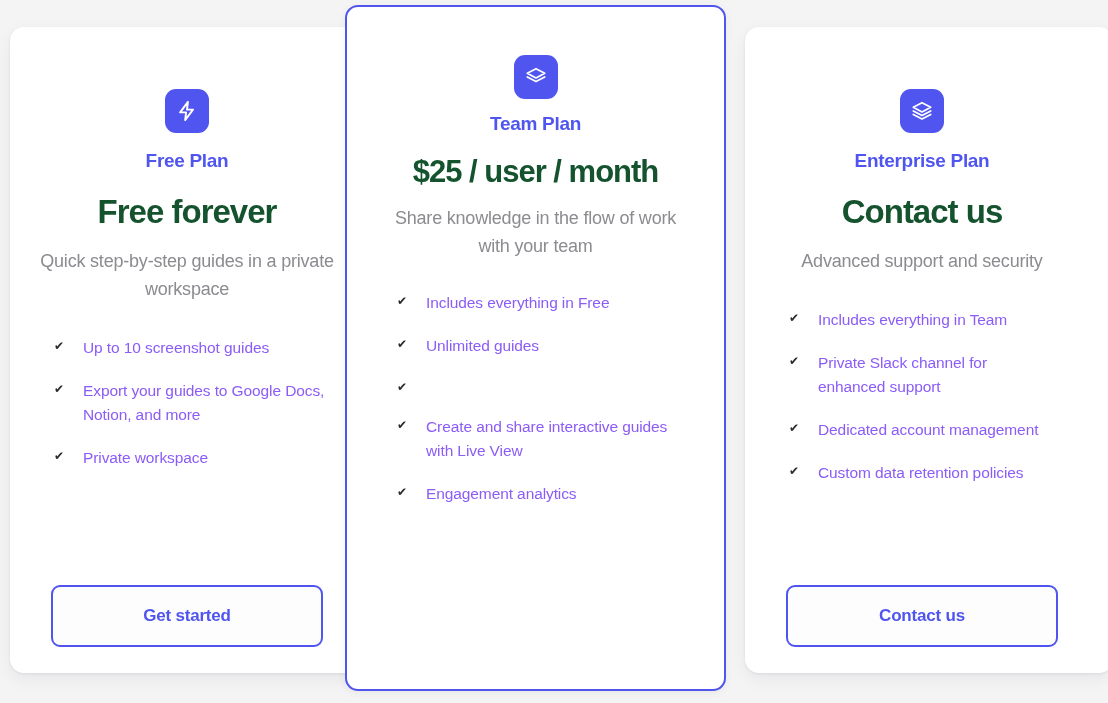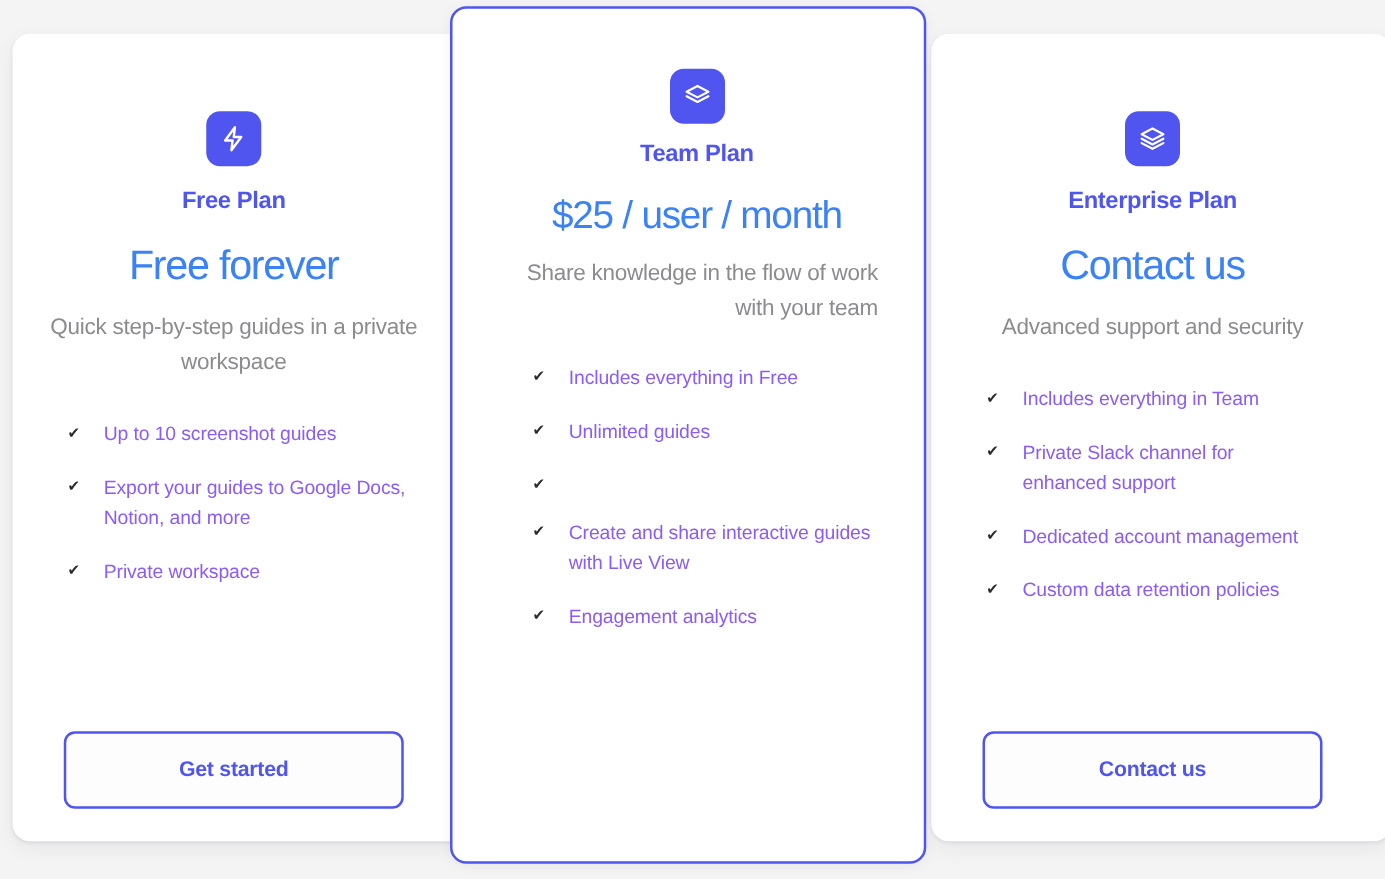--- a/index.html
+++ b/index.html
@@ -42,26 +42,26 @@
                 0 6px 18px rgba(17, 17, 26, 0.06);
     padding: 62px 34px 0 20px;
     z-index: 1;
   }
 
   .plan-card.side.left  { left: 10px; }
   .plan-card.side.right { left: 745px; }
 
   .plan-card.featured {
     top: 5px;
-    left: 360px;
+    left: 345px;
     width: 381px;
     height: 686px;
     border-radius: 13px;
     border: 2px solid #4f55ee;
-    padding: 48px 30px 0 44px;
+    padding: 48px 30px 0 30px;
     z-index: 3;
     box-shadow: 0 2px 10px rgba(17, 17, 26, 0.05);
   }
 
   
   .icon-tile {
     width: 44px;
     height: 44px;
     border-radius: 11px;
     background: #4f55ee;
@@ -79,40 +79,40 @@
     font-size: 19px;
     font-weight: bold;
     color: #4f55ee;
     letter-spacing: -0.3px;
     line-height: 1.2;
   }
 
   .plan-headline {
     margin-top: 20px;
     font-size: 33px;
-    font-weight: normal;
-    color: #3b82f6;
+    font-weight: bold;
+    color: #14532d;
     letter-spacing: -1px;
     line-height: 1.15;
     white-space: nowrap;
   }
 
   .featured .plan-name   { margin-top: 14px; }
   .featured .plan-headline { margin-top: 18px; font-size: 31px; }
 
   .plan-desc {
     margin-top: 17px;
     font-size: 18px;
     color: #8b8b90;
     line-height: 1.55;
     max-width: 300px;
     letter-spacing: -0.2px;
   }
 
-  .featured .plan-desc { margin-top: 16px; max-width: 290px; text-align: right; }
+  .featured .plan-desc { margin-top: 16px; max-width: 290px; }
 
   
   .feature-list {
     list-style: none;
     margin-top: 32px;
     width: 100%;
     text-align: left;
     padding-left: 24px;
   }
 

